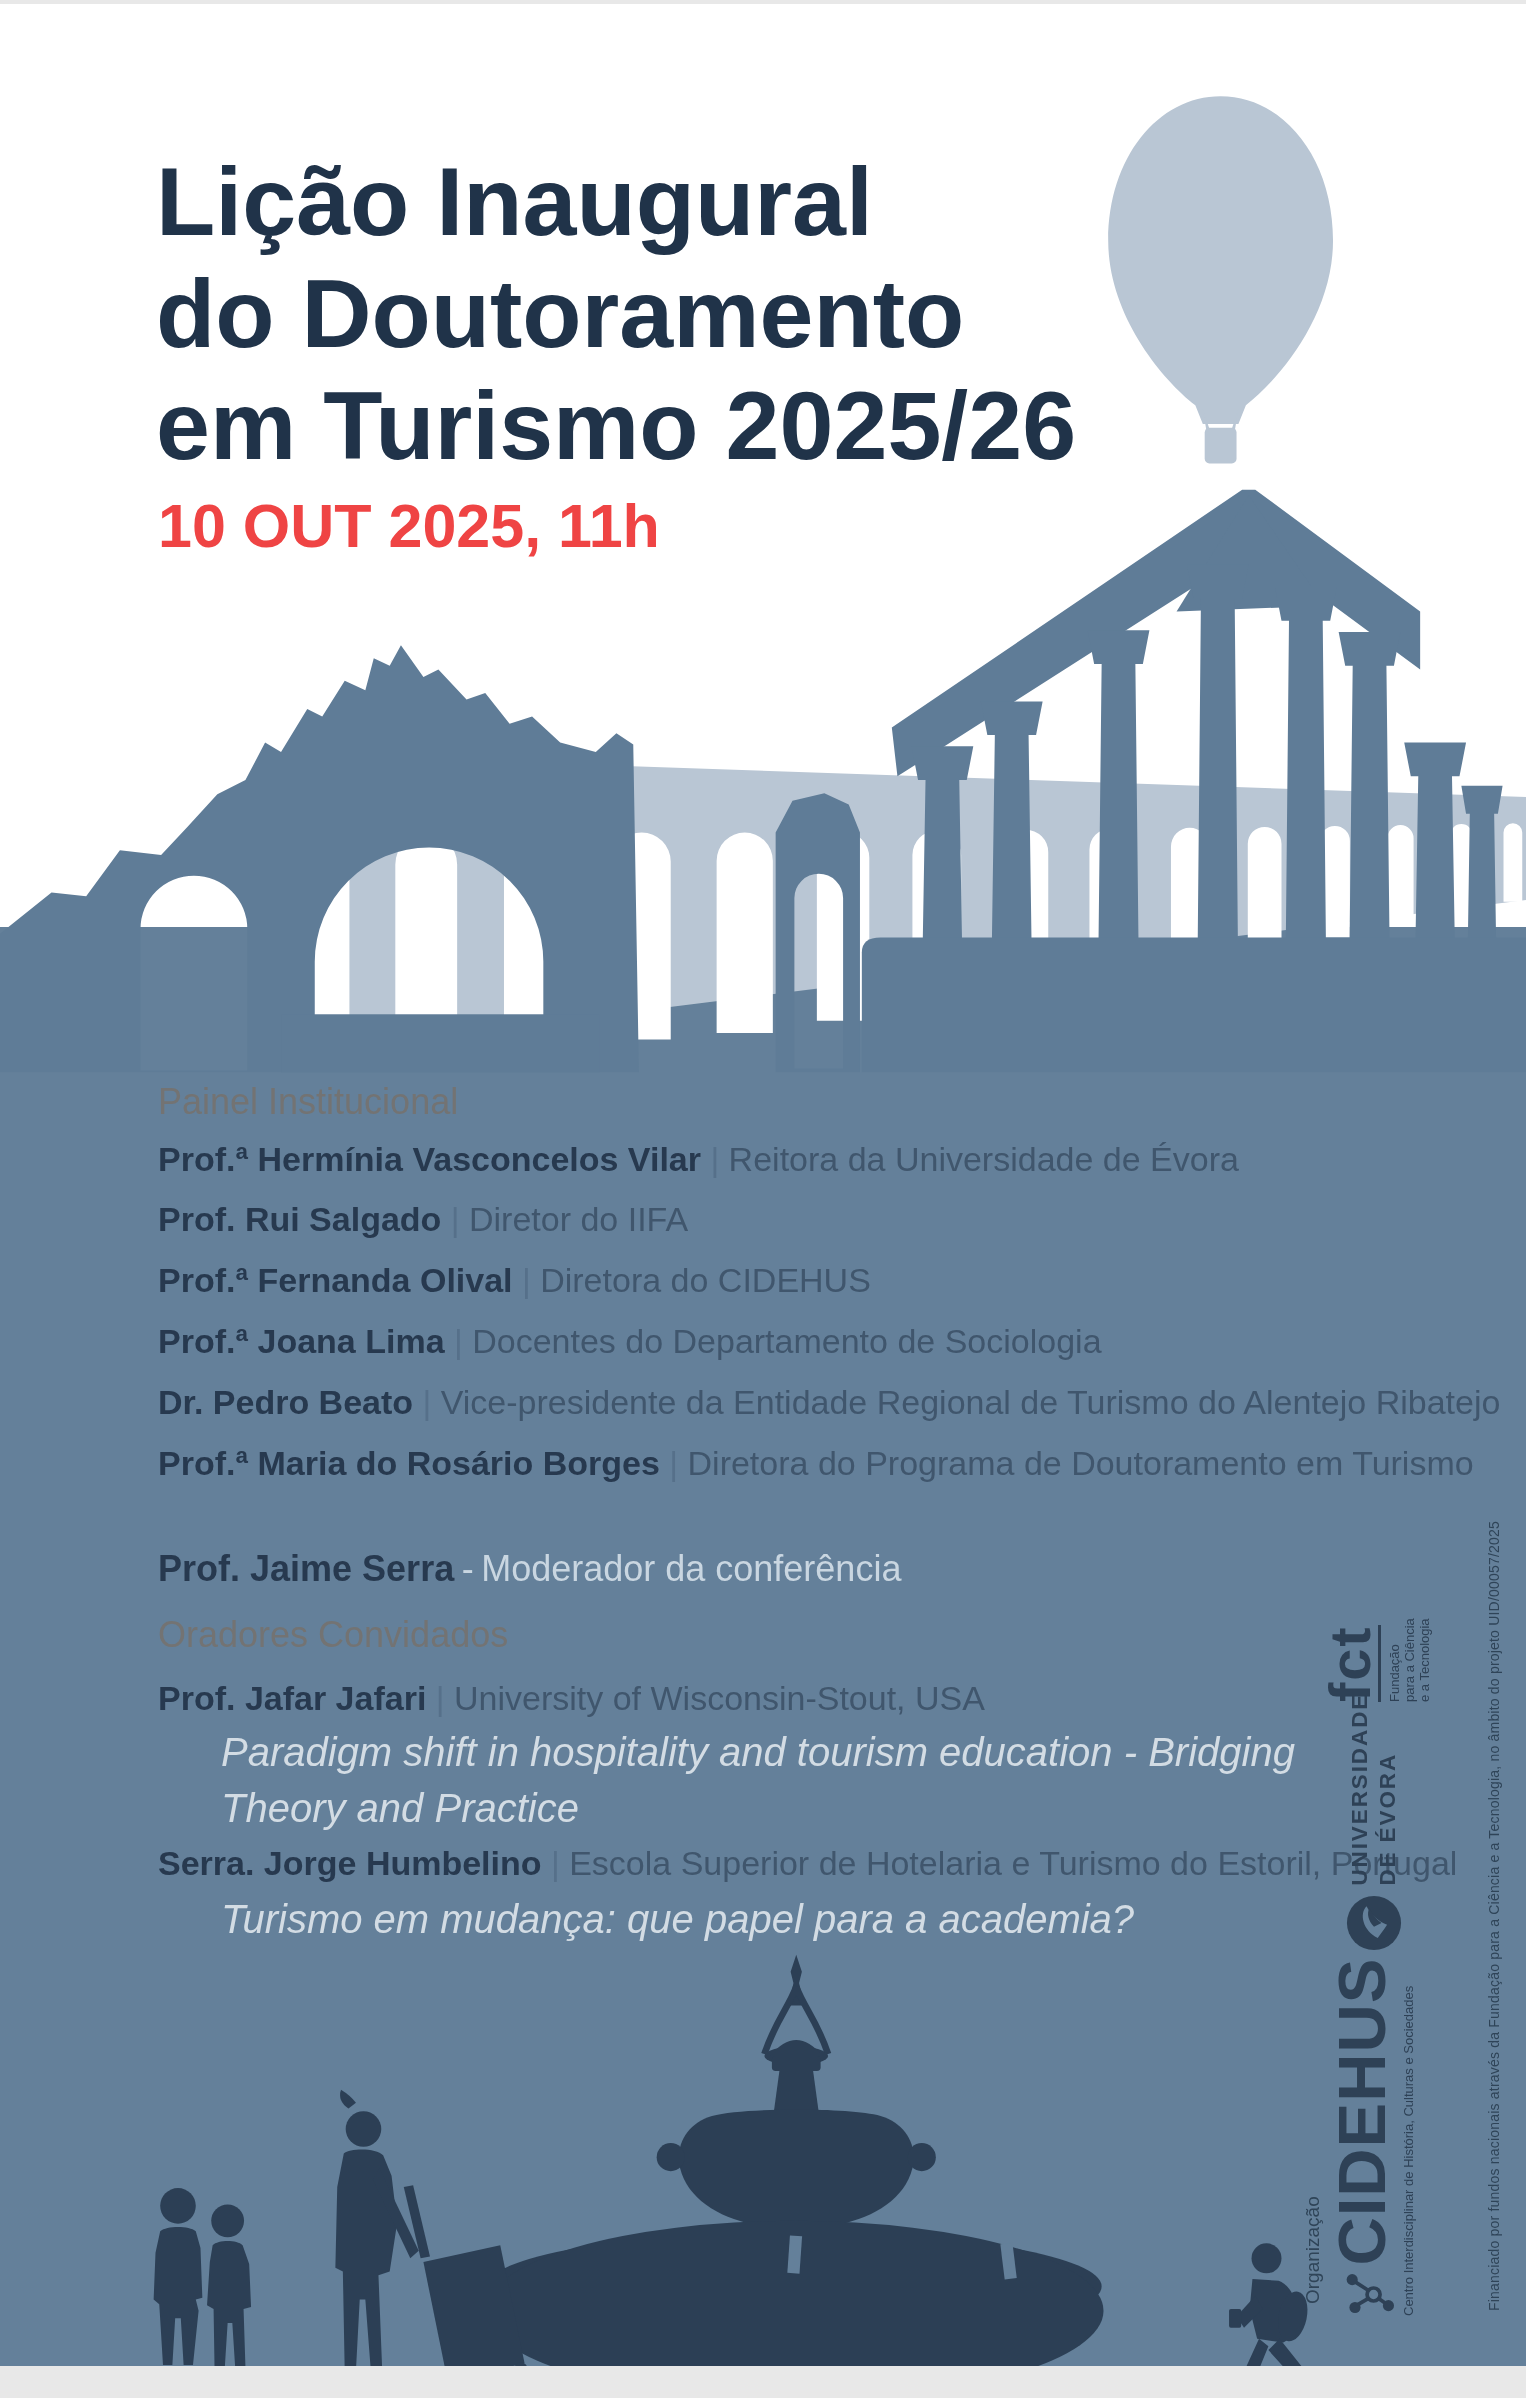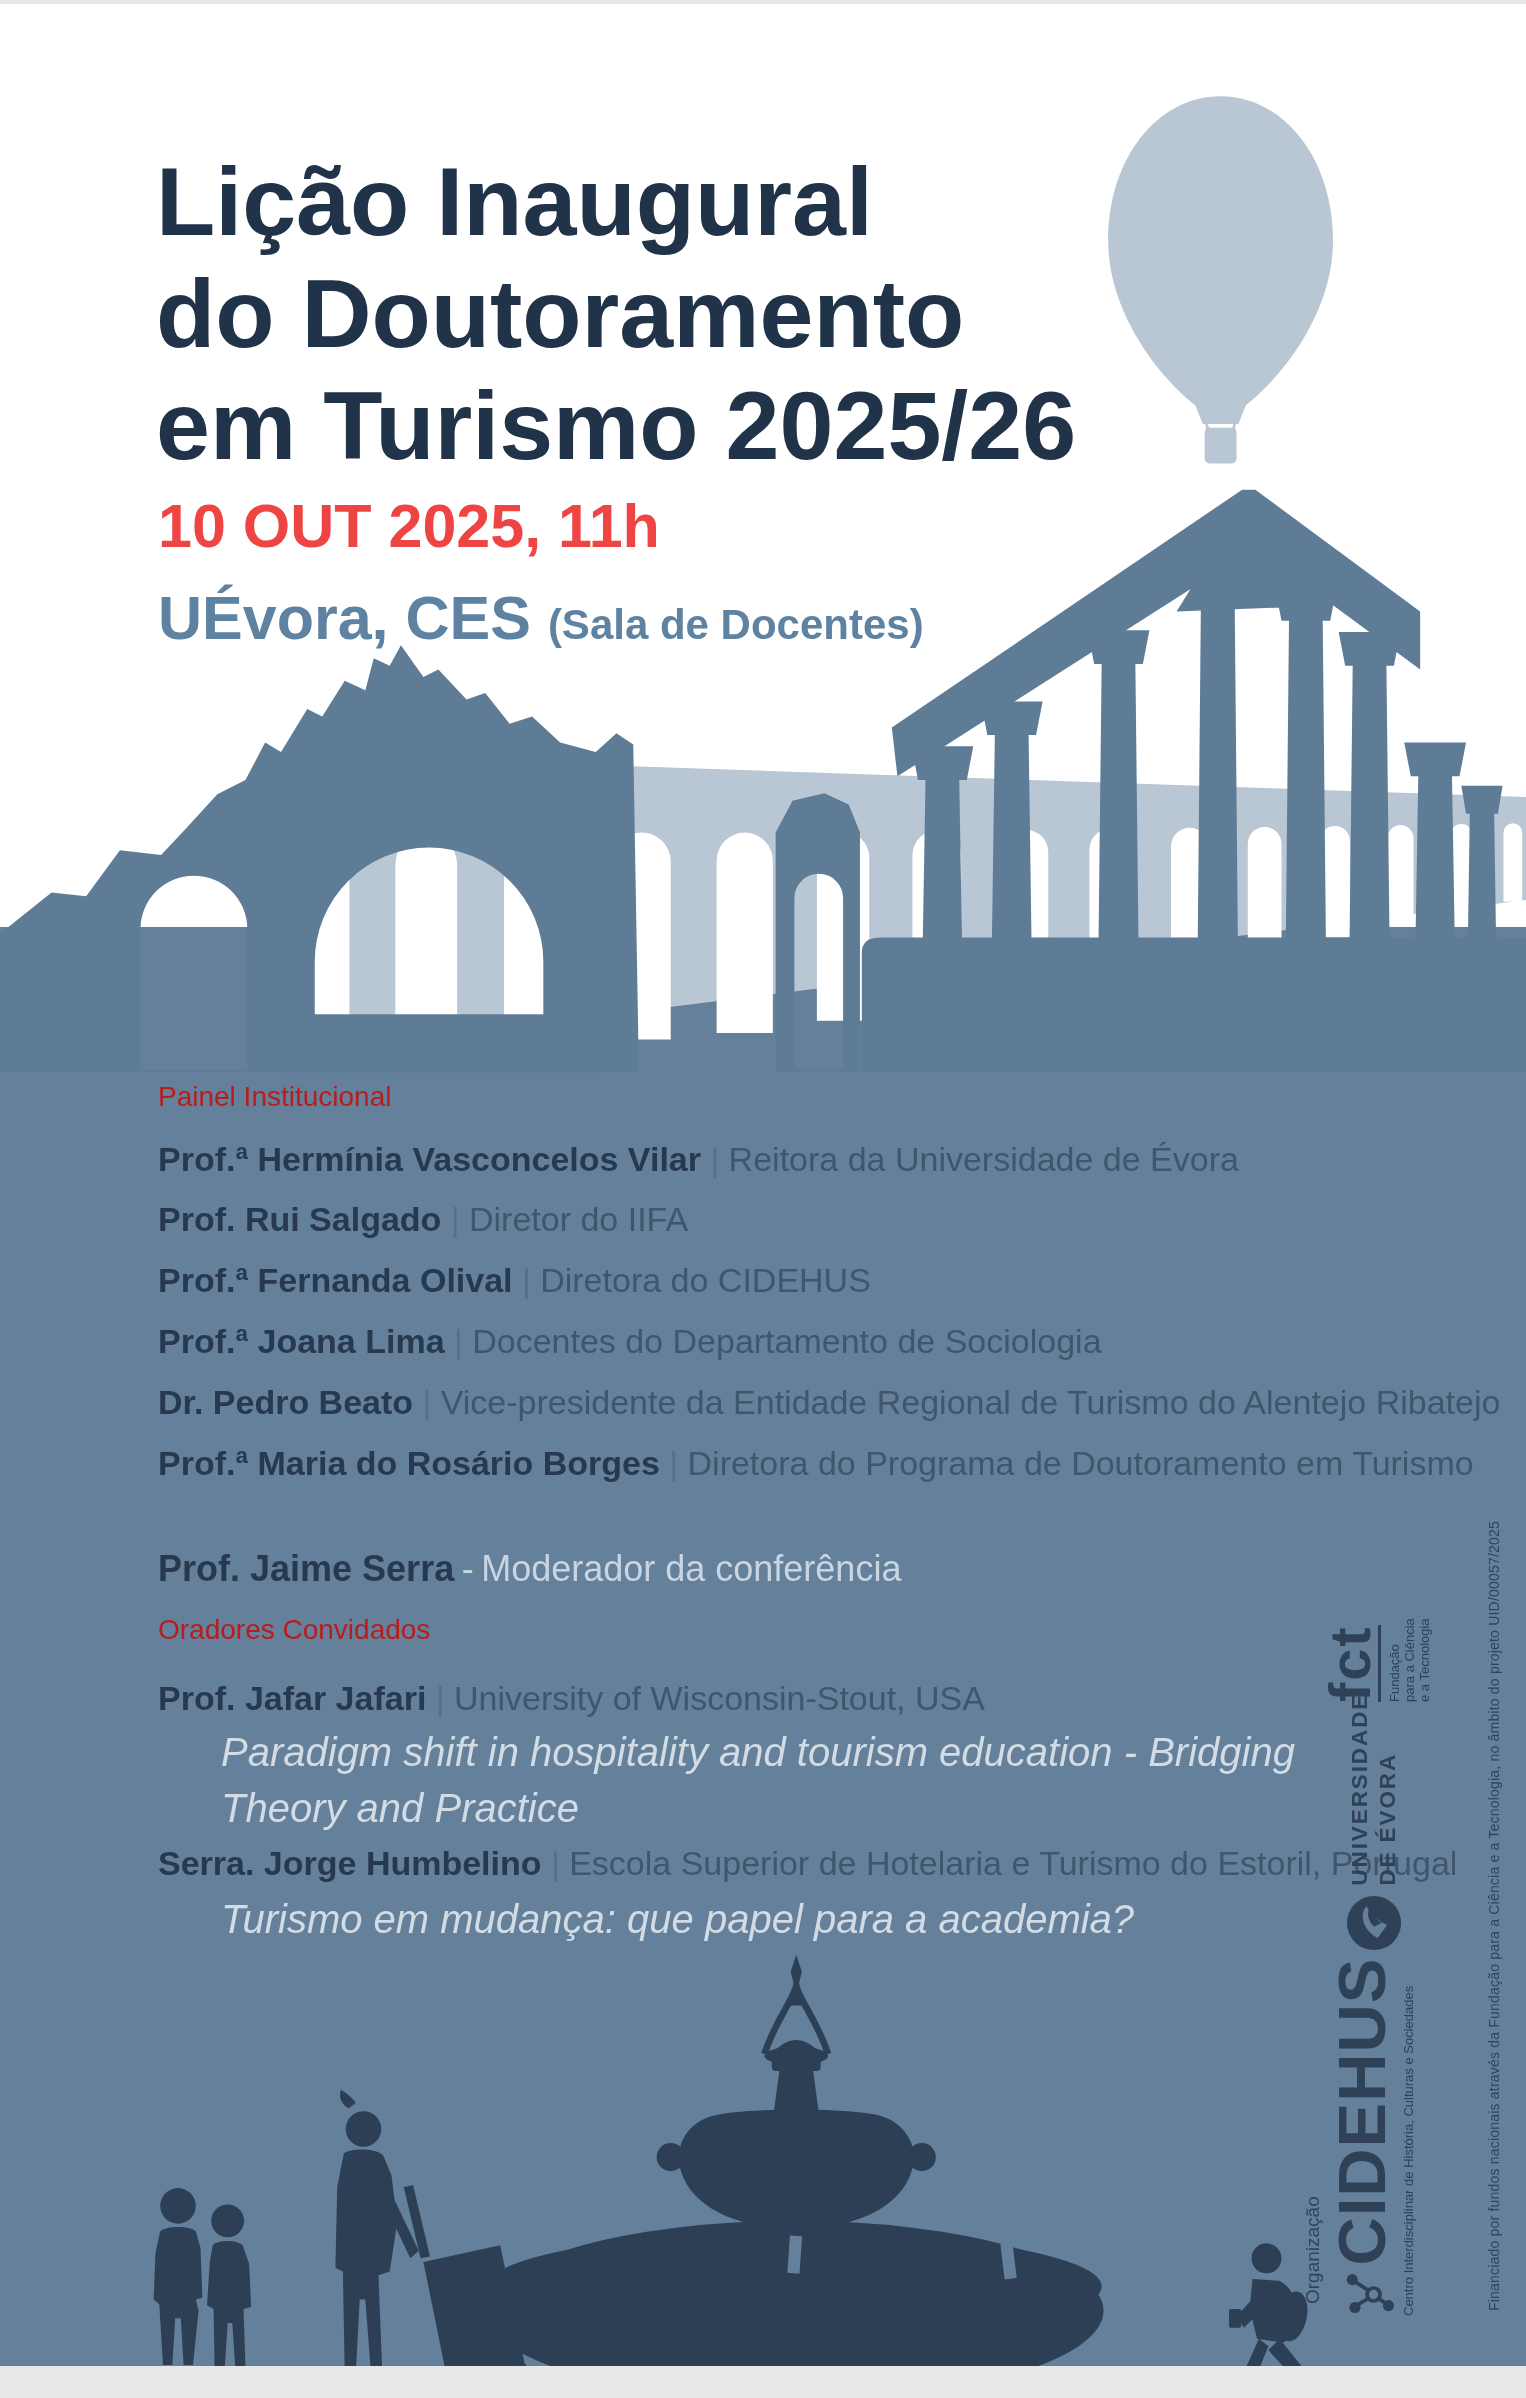--- a/index.html
+++ b/index.html
@@ -12,21 +12,21 @@
   .scene { position:absolute; left:0; top:0; z-index:2; pointer-events:none; }
   .txt { position:absolute; z-index:3; white-space:nowrap; }
 
   
   .title { left:156px; top:142px; font-size:97px; line-height:112px; font-weight:800; color:#203349; letter-spacing:0; }
   .when  { left:158px; top:487px; font-size:61px; font-weight:800; color:#ef4444; }
   .where { left:158px; top:579px; font-size:61px; font-weight:800; color:#5e82a1; }
   .where .note { font-size:42px; font-weight:800; }
 
   
-  .heading { font-size:28px; color:#b91c1c; font-weight:400; }
+  .heading { font-size:36px; color:#737373; font-weight:400; }
   .row  { font-size:34px; color:#40566d; font-weight:400; }
   .row b, .mod b, .spk b { color:#27394f; font-weight:700; }
   .row .sep, .spk .sep { color:#56708a; padding:0 9.4px; }
   .mod { font-size:36px; color:#c9d6e1; }
   .mod .dash { padding:0 7.5px; color:#c9d6e1; }
   .spk { font-size:34px; color:#40566d; }
   .talk { font-size:40px; font-style:italic; color:#d3dce4; }
 
   
   .rot { position:absolute; transform-origin:0 0; transform:rotate(-90deg); z-index:3; white-space:nowrap; color:#2e4156; }
@@ -155,24 +155,20 @@
       <path d="M1366 2492 L1398 2532 L1418 2548 L1410 2557 L1390 2544 L1354 2504 Z"></path>
     </g>
   </svg>
 
   <div class="txt title">
     <div>Lição Inaugural</div>
     <div>do Doutoramento</div>
     <div>em Turismo 2025/26</div>
   </div>
   <div class="txt when">10 OUT 2025, 11h</div>
-  <div class="txt where">
-    <span>UÉvora, CES</span>
-    <span class="note">(Sala de Docentes)</span>
-  </div>
 
   <div class="txt heading" style="left:158px; top:1077px;">Painel Institucional</div>
 
   <div class="txt row" style="left:158px; top:1136px;">
     <b>Prof.ª Hermínia Vasconcelos Vilar</b><span class="sep">|</span><span>Reitora da Universidade de Évora</span>
   </div>
   <div class="txt row" style="left:158px; top:1196px;">
     <b>Prof. Rui Salgado</b><span class="sep">|</span><span>Diretor do IIFA</span>
   </div>
   <div class="txt row" style="left:158px; top:1257px;">

